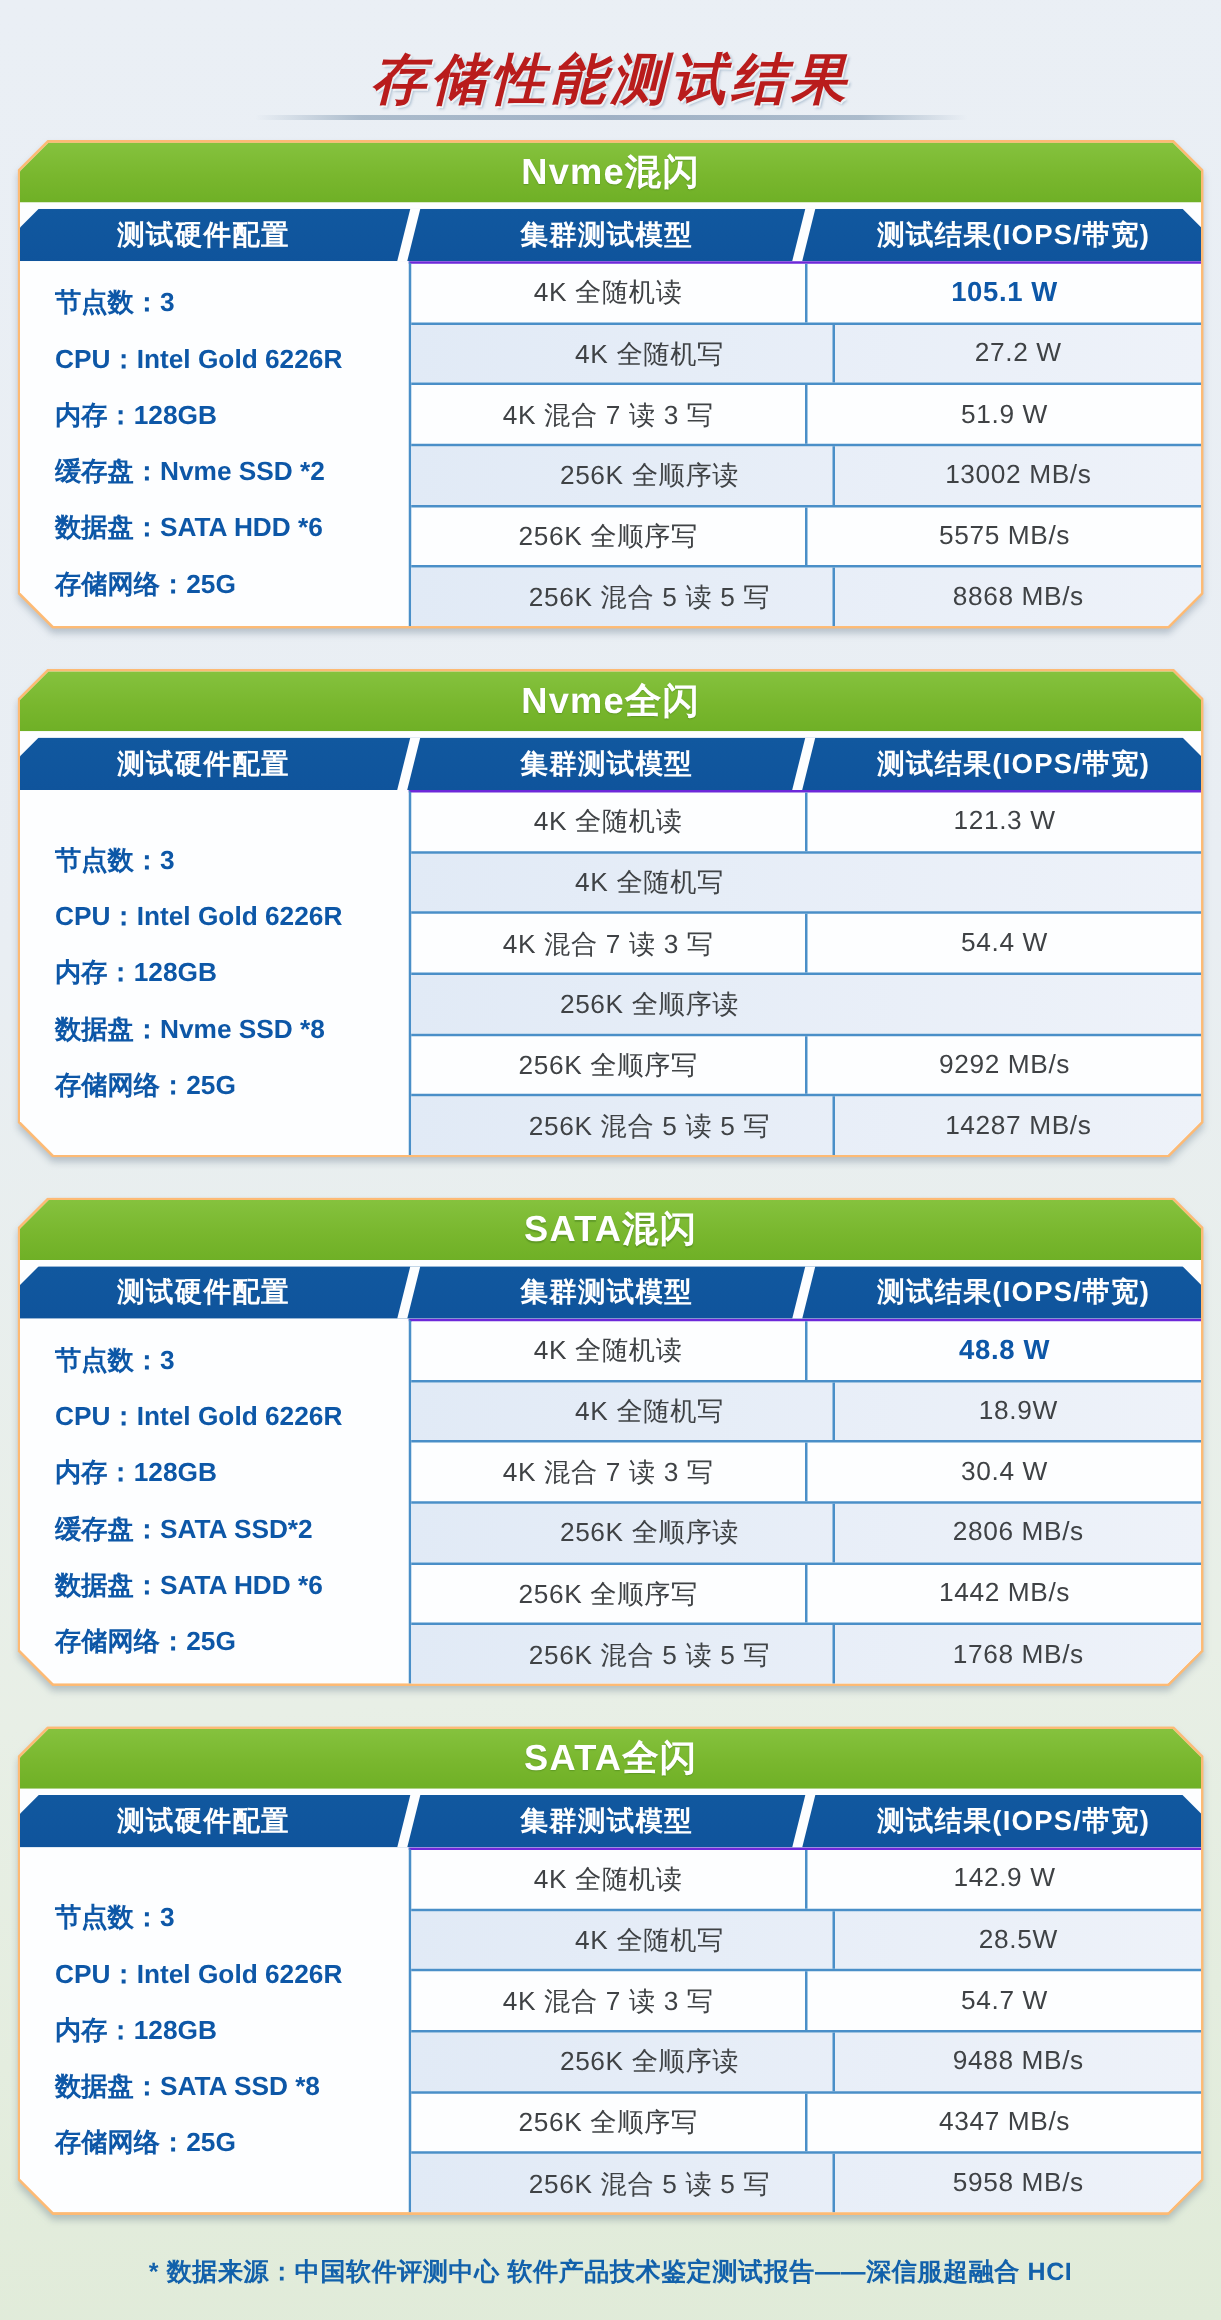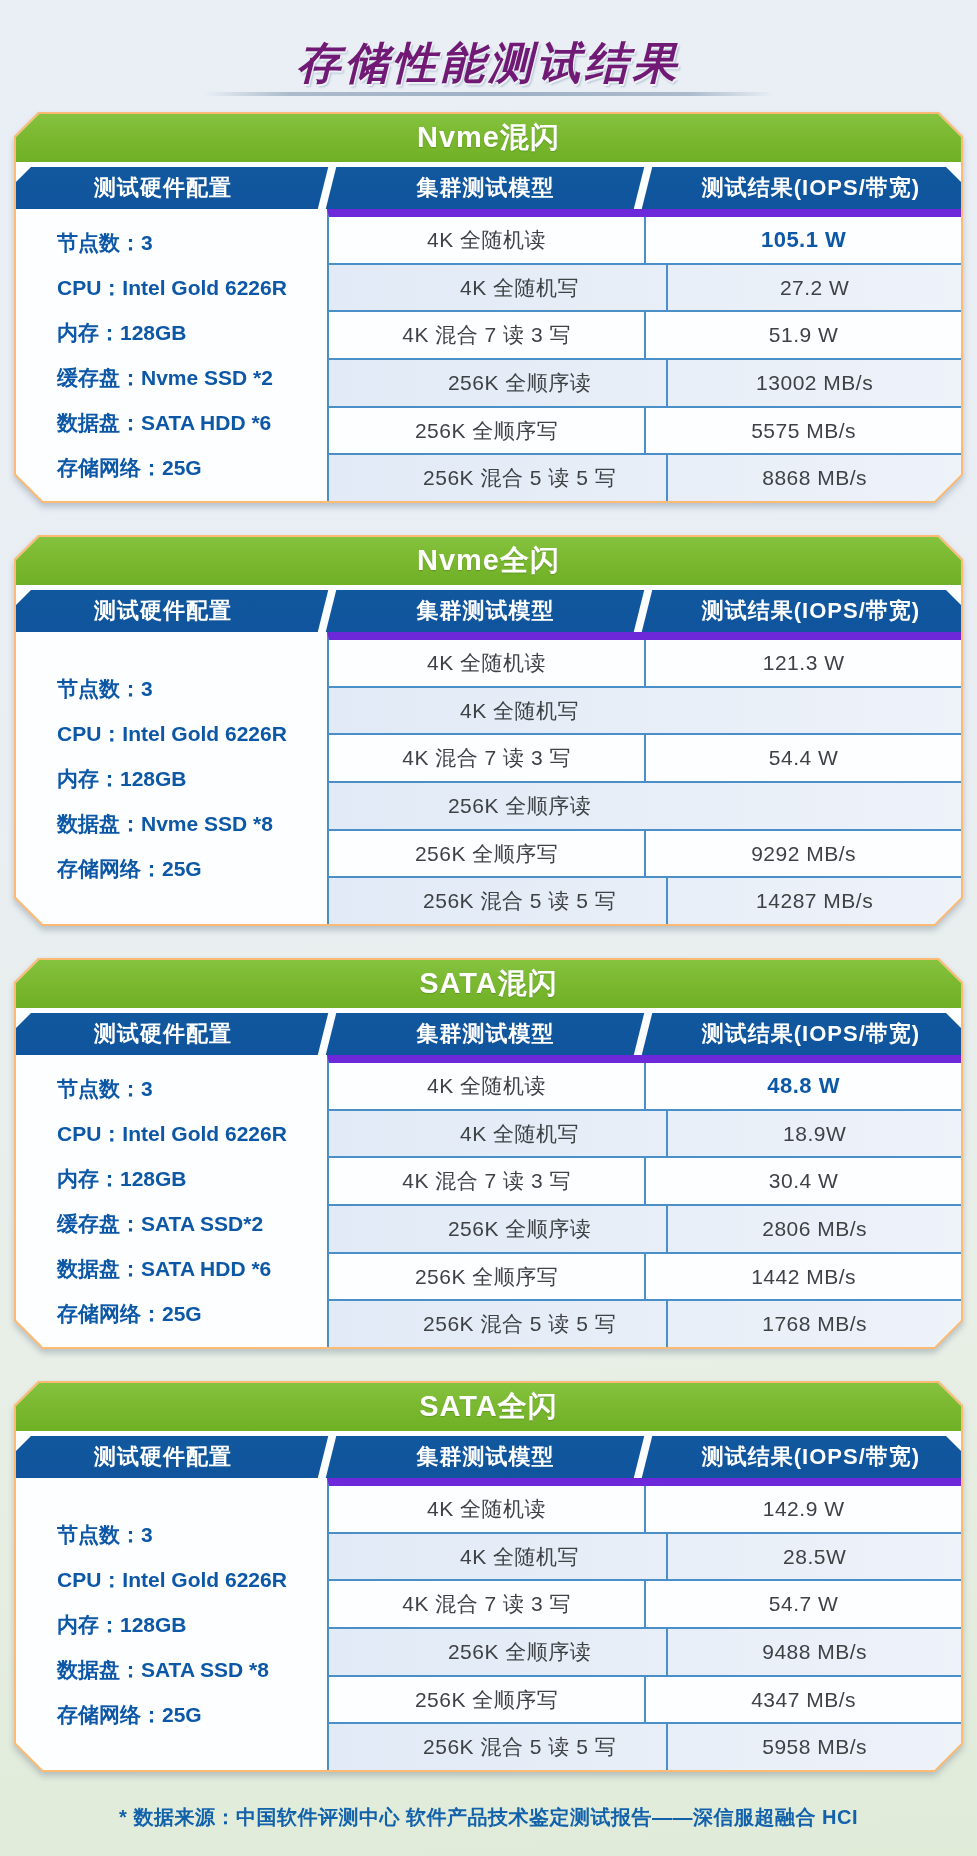--- a/index.html
+++ b/index.html
@@ -13,21 +13,21 @@
   
   .title-wrap { position: relative; padding-top: 34px; height: 112px; text-align: center; }
   .main-title {
     display: inline-block;
     position: relative;
     z-index: 2;
     font-size: 44px;
     font-weight: 900;
     font-style: italic;
     letter-spacing: 4px;
-    color: #701a75;
+    color: #b91c1c;
     text-shadow: 1px 2px 0 rgba(255,255,255,0.75), 2px 3px 2px rgba(20,70,120,0.25);
   }
   .title-underline {
     position: absolute;
     z-index: 1;
     left: 50%;
     transform: translateX(-50%);
     top: 92px;
     width: 570px;
     height: 4px;
@@ -95,35 +95,35 @@
   }
   .hdr-sep.s1 { left: calc(32.9% - 4px); }
   .hdr-sep.s2 { left: calc(66.4% - 4px); }
   
   .body-grid { flex: 1 1 auto; display: flex; }
   .cfg-cell {
     width: 32.9%;
     display: flex;
     flex-direction: column;
     justify-content: center;
-    padding-left: 41px;
+    padding-left: 28px;
   }
   .cfg-line {
     line-height: 45px;
     font-size: 21px;
     font-weight: bold;
     color: #0d57a7;
     white-space: nowrap;
   }
   .rows-wrap {
     width: 67.1%;
     display: flex;
     flex-direction: column;
     border-left: 2px solid #4a8fc8;
-    border-top: 8px solid #6d28d9;
+    border-top: 2px solid #6d28d9;
   }
   .data-row { flex: 1 1 0; display: flex; }
   .data-row + .data-row { border-top: 2px solid #4a8fc8; }
   .data-row.alt { background: linear-gradient(90deg, #e1eaf6 0%, #eef2f9 100%); padding-left: 44px; }
   .cell {
     display: flex;
     align-items: center;
     justify-content: center;
     font-size: 21px;
     color: #3f4245;

